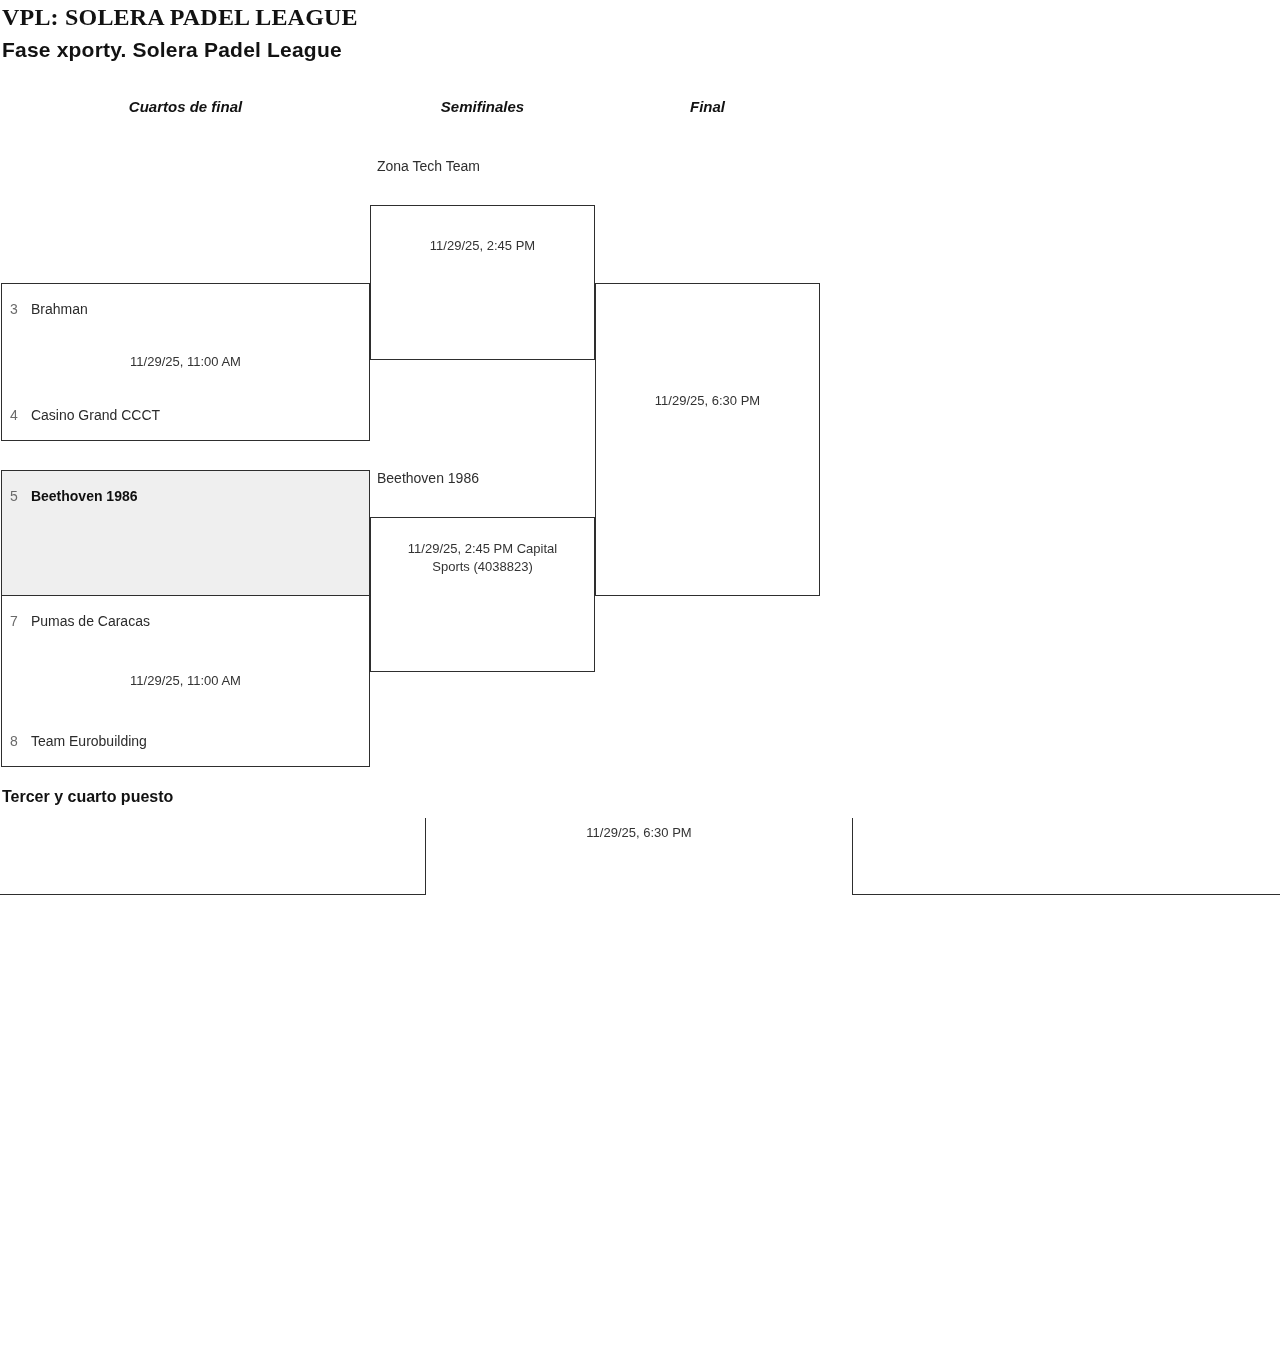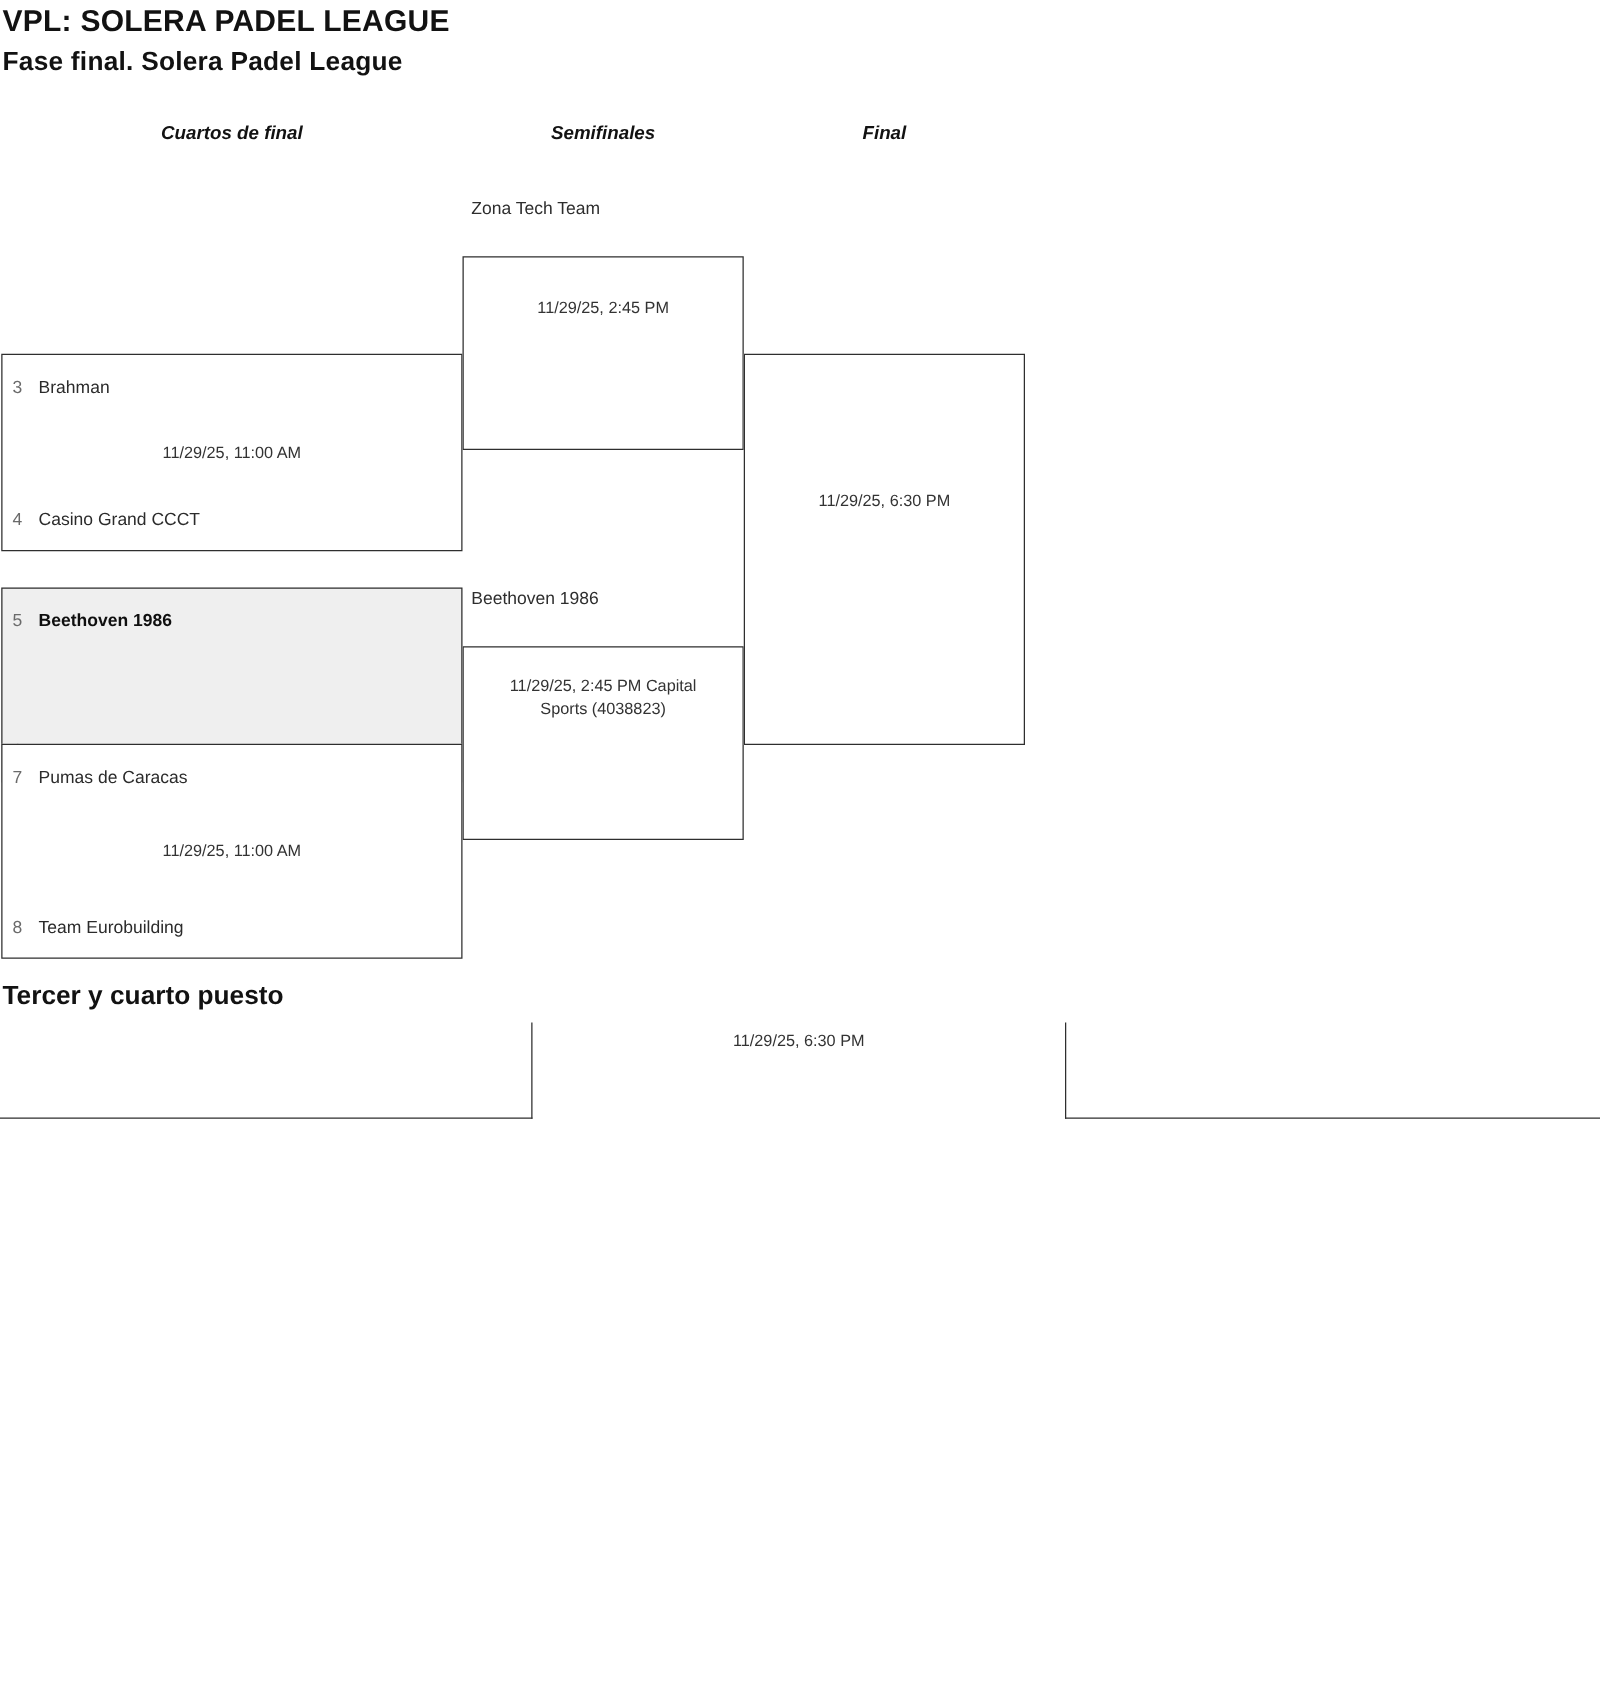--- a/index.html
+++ b/index.html
@@ -7,21 +7,21 @@
     position:relative;
     width:1280px;height:1348px;
     background:#fff;
     font-family:"Liberation Sans", sans-serif;
     color:#222;
     overflow:hidden;
   }
   
   .page-title{
     position:absolute;left:2px;top:3px;
-    font-size:24px;font-weight:700;color:#121212;line-height:29px;letter-spacing:.2px;
+    font-size:24px;font-weight:700;color:#121212;line-height:29px;letter-spacing:.2px;font-family:Liberation Serif, serif;
   }
   .page-subtitle{
     position:absolute;left:2px;top:36px;
     font-size:21px;font-weight:700;color:#121212;line-height:28px;letter-spacing:.2px;
   }
   .logo{position:absolute;left:1050px;top:3px;width:230px;height:72px;}
   .logo .dot{position:absolute;border-radius:50%;}
   .dot-blue-sm {left:12px;top:11px;width:14px;height:14px;background:#29a4dd;}
   .dot-green-lg{left:34px;top:4px; width:22px;height:22px;background:#6fb92c;}
   .dot-orange  {left:20px;top:26px;width:18px;height:18px;background:#e87511;}
@@ -85,42 +85,42 @@
     position:absolute;left:595px;top:283px;width:225px;height:313px;
     border:1px solid #2e2e2e;background:#fff;box-sizing:border-box;
   }
   .final-date{
     position:absolute;left:0;width:100%;top:109px;
     text-align:center;font-size:13px;color:#333;line-height:16px;
   }
   
   .third-title{
     position:absolute;left:2px;top:788px;
-    font-size:21px;font-weight:700;color:#121212;line-height:18px;
+    font-size:16px;font-weight:700;color:#121212;line-height:18px;
   }
   .tp-left{
     position:absolute;left:0;top:818px;width:426px;height:77px;
     border-right:1px solid #2e2e2e;border-bottom:1px solid #2e2e2e;box-sizing:border-box;
   }
   .tp-right{
     position:absolute;left:852px;top:818px;width:428px;height:77px;
     border-left:1px solid #2e2e2e;border-bottom:1px solid #2e2e2e;box-sizing:border-box;
   }
   .tp-date{
     position:absolute;left:426px;top:825px;width:426px;
     text-align:center;font-size:13px;color:#333;line-height:16px;
   }
 </style>
 </head>
 <body>
 
 <div class="canvas">
 
   <div class="page-title">VPL: SOLERA PADEL LEAGUE</div>
-  <div class="page-subtitle">Fase final. Solera Padel League</div>
+  <div class="page-subtitle">Fase xporty. Solera Padel League</div>
 
 
   <div class="round-header rh-qf">Cuartos de final</div>
   <div class="round-header rh-sf">Semifinales</div>
   <div class="round-header rh-f">Final</div>
 
 
   <div class="match-box qf2">
     <div class="team-row top">
       <span class="seed">3</span>

